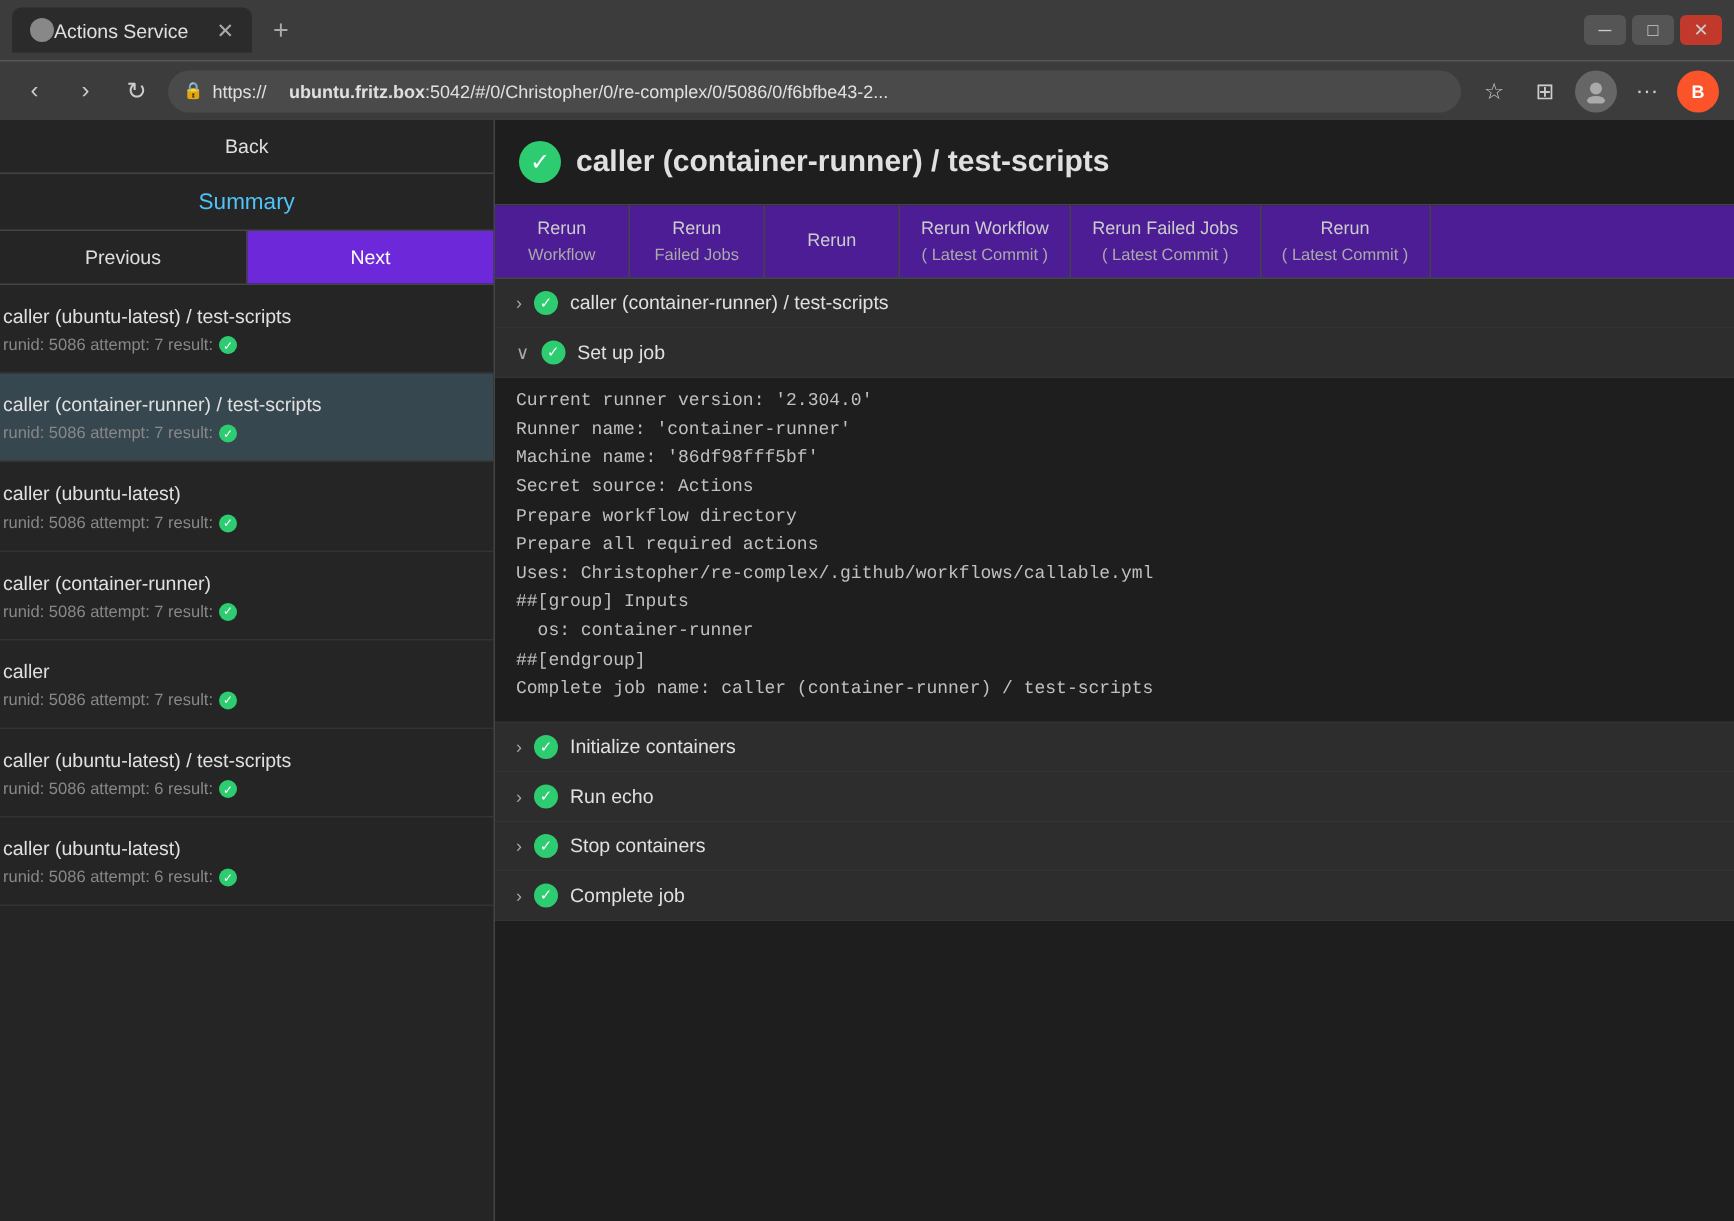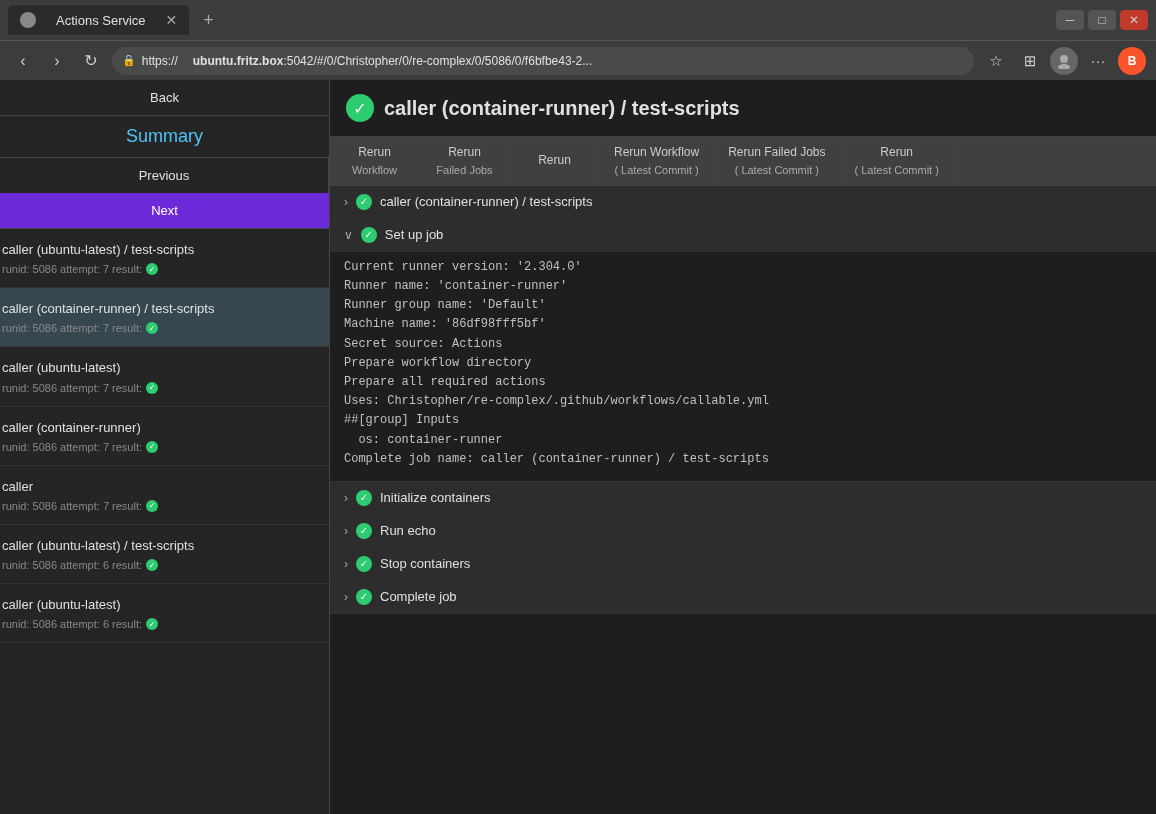--- a/index.html
+++ b/index.html
@@ -1,21 +1,21 @@
 <!DOCTYPE html>
 <html><head>
   <meta charset="utf-8">
   <style>
     * { box-sizing: border-box; margin: 0; padding: 0; }
     body { font-family: -apple-system, BlinkMacSystemFont, 'Segoe UI', sans-serif; background: #1a1a2e; width: 1156px; height: 814px; overflow: hidden; }
 
     
     .browser-frame { width: 100%; height: 100%; display: flex; flex-direction: column; background: #2b2b2b; }
     .browser-titlebar { height: 40px; background: #3c3c3c; display: flex; align-items: center; padding: 0 8px; gap: 8px; }
-    .browser-tab { background: #2b2b2b; border-radius: 6px 6px 0 0; padding: 0 12px; height: 30px; display: flex; align-items: center; gap: 20px; color: #e0e0e0; font-size: 13px; min-width: 160px; }
+    .browser-tab { background: #2b2b2b; border-radius: 6px 6px 0 0; padding: 0 12px; height: 30px; display: flex; align-items: center; gap: 0; color: #e0e0e0; font-size: 13px; min-width: 160px; }
     .browser-tab-icon { width: 16px; height: 16px; border-radius: 50%; background: #888; display: flex; align-items: center; justify-content: center; }
     .tab-close { margin-left: auto; color: #aaa; cursor: pointer; font-size: 14px; }
     .new-tab-btn { color: #aaa; font-size: 18px; cursor: pointer; padding: 0 6px; }
     .win-controls { margin-left: auto; display: flex; gap: 4px; }
     .win-btn { width: 28px; height: 20px; border-radius: 4px; background: #555; display: flex; align-items: center; justify-content: center; cursor: pointer; color: #ccc; font-size: 12px; }
     .win-btn.close { background: #c0392b; }
 
     .browser-navbar { height: 40px; background: #3c3c3c; display: flex; align-items: center; padding: 0 10px; gap: 8px; border-top: 1px solid #555; }
     .nav-btn { width: 26px; height: 26px; border-radius: 50%; background: transparent; border: none; color: #ccc; font-size: 16px; cursor: pointer; display: flex; align-items: center; justify-content: center; }
     .address-bar { flex: 1; height: 28px; background: #4a4a4a; border-radius: 14px; display: flex; align-items: center; padding: 0 10px; gap: 6px; }
@@ -27,43 +27,43 @@
     .profile-btn { width: 28px; height: 28px; border-radius: 50%; background: #666; display: flex; align-items: center; justify-content: center; cursor: pointer; }
     .brave-btn { width: 28px; height: 28px; border-radius: 50%; background: #fb542b; display: flex; align-items: center; justify-content: center; cursor: pointer; color: white; font-size: 12px; font-weight: bold; }
 
     
     .content-area { flex: 1; display: flex; background: #1e1e1e; overflow: hidden; }
 
     
     .left-panel { width: 330px; background: #252526; border-right: 1px solid #444; display: flex; flex-direction: column; flex-shrink: 0; }
     .left-panel-top { padding: 0; }
     .back-btn { width: 100%; padding: 10px; background: transparent; border: none; border-bottom: 1px solid #444; color: #e0e0e0; font-size: 13px; cursor: pointer; text-align: center; }
-    .summary-btn { width: 100%; padding: 10px; background: transparent; border: none; border-bottom: 1px solid #444; color: #4fc3f7; font-size: 18px; cursor: pointer; }
-    .nav-btns { display: flex; border-bottom: 1px solid #444; flex-direction: column; }
+    .summary-btn { width: 100%; padding: 10px; background: transparent; border: none; border-bottom: 1px solid #444; color: #4fc3f7; font-size: 15px; cursor: pointer; }
+    .nav-btns { display: flex; border-bottom: 1px solid #444; }
     .prev-btn { flex: 1; padding: 10px; background: transparent; border: none; border-right: 1px solid #444; color: #e0e0e0; font-size: 13px; cursor: pointer; text-align: center; }
     .next-btn { flex: 1; padding: 10px; background: #6d28d9; border: none; color: white; font-size: 13px; cursor: pointer; text-align: center; }
 
     .job-list { flex: 1; overflow-y: auto; }
     .job-item { padding: 12px 2px; border-bottom: 1px solid #333; cursor: pointer; }
     .job-item.active { background: #37474f; }
     .job-name { color: #e0e0e0; font-size: 13px; line-height: 1.4; margin-bottom: 4px; }
     .job-meta { color: #888; font-size: 11px; display: flex; align-items: flex-start; gap: 4px; }
     .status-dot { width: 12px; height: 12px; border-radius: 50%; background: #2ecc71; display: inline-flex; align-items: center; justify-content: center; flex-shrink: 0; }
     .status-dot::after { content: '✓'; color: white; font-size: 8px; }
 
     
     .right-panel { flex: 1; display: flex; flex-direction: column; overflow: hidden; background: #1e1e1e; }
 
     
     .page-header { padding: 14px 16px; border-bottom: 1px solid #444; display: flex; align-items: center; gap: 10px; }
     .header-check { width: 28px; height: 28px; border-radius: 50%; background: #2ecc71; display: flex; align-items: center; justify-content: center; color: white; font-size: 16px; flex-shrink: 0; }
     .page-title { color: #e0e0e0; font-size: 20px; font-weight: 600; }
 
     
-    .toolbar { display: flex; align-items: stretch; border-bottom: 1px solid #444; background: #404040; }
+    .toolbar { display: flex; align-items: stretch; border-bottom: 1px solid #444; background: #4c1d95; }
     .toolbar-btn { padding: 8px 14px; background: transparent; border: none; border-right: 1px solid #444; color: #ccc; font-size: 12px; cursor: pointer; text-align: center; display: flex; flex-direction: column; align-items: center; justify-content: center; gap: 2px; min-width: 90px; line-height: 1.3; }
     .toolbar-btn .btn-line2 { color: #aaa; font-size: 11px; }
 
     
     .log-container { flex: 1; overflow-y: auto; background: #1e1e1e; }
 
     
     .section-header { display: flex; align-items: center; gap: 8px; padding: 8px 14px; background: #2d2d2d; cursor: pointer; border-bottom: 1px solid #333; }
     .chevron { color: #aaa; font-size: 12px; }
     .section-status { width: 16px; height: 16px; border-radius: 50%; background: #2ecc71; display: flex; align-items: center; justify-content: center; color: white; font-size: 10px; flex-shrink: 0; }
@@ -215,28 +215,28 @@
 
         <div class="collapsed-section">
           <div class="section-header">
             <span class="chevron">∨</span>
             <div class="section-status">✓</div>
             <span class="section-title">Set up job</span>
           </div>
           <div class="log-content" id="setup-log">
               <div class="line">Current runner version: '2.304.0'</div>
               <div class="line">Runner name: 'container-runner'</div>
-              <div class="line">Runner group name: 'Default'</div>
               <div class="line">Machine name: '86df98fff5bf'</div>
               <div class="line">Secret source: Actions</div>
               <div class="line">Prepare workflow directory</div>
               <div class="line">Prepare all required actions</div>
               <div class="line">Uses: Christopher/re-complex/.github/workflows/callable.yml</div>
               <div class="line">##[group] Inputs</div>
               <div class="line">  os: container-runner</div>
+              <div class="line">##[endgroup]</div>
               <div class="line">Complete job name: caller (container-runner) / test-scripts</div>
             </div>
         </div>
 
         <div class="section-header">
           <span class="chevron">›</span>
           <div class="section-status">✓</div>
           <span class="section-title">Initialize containers</span>
         </div>
 

